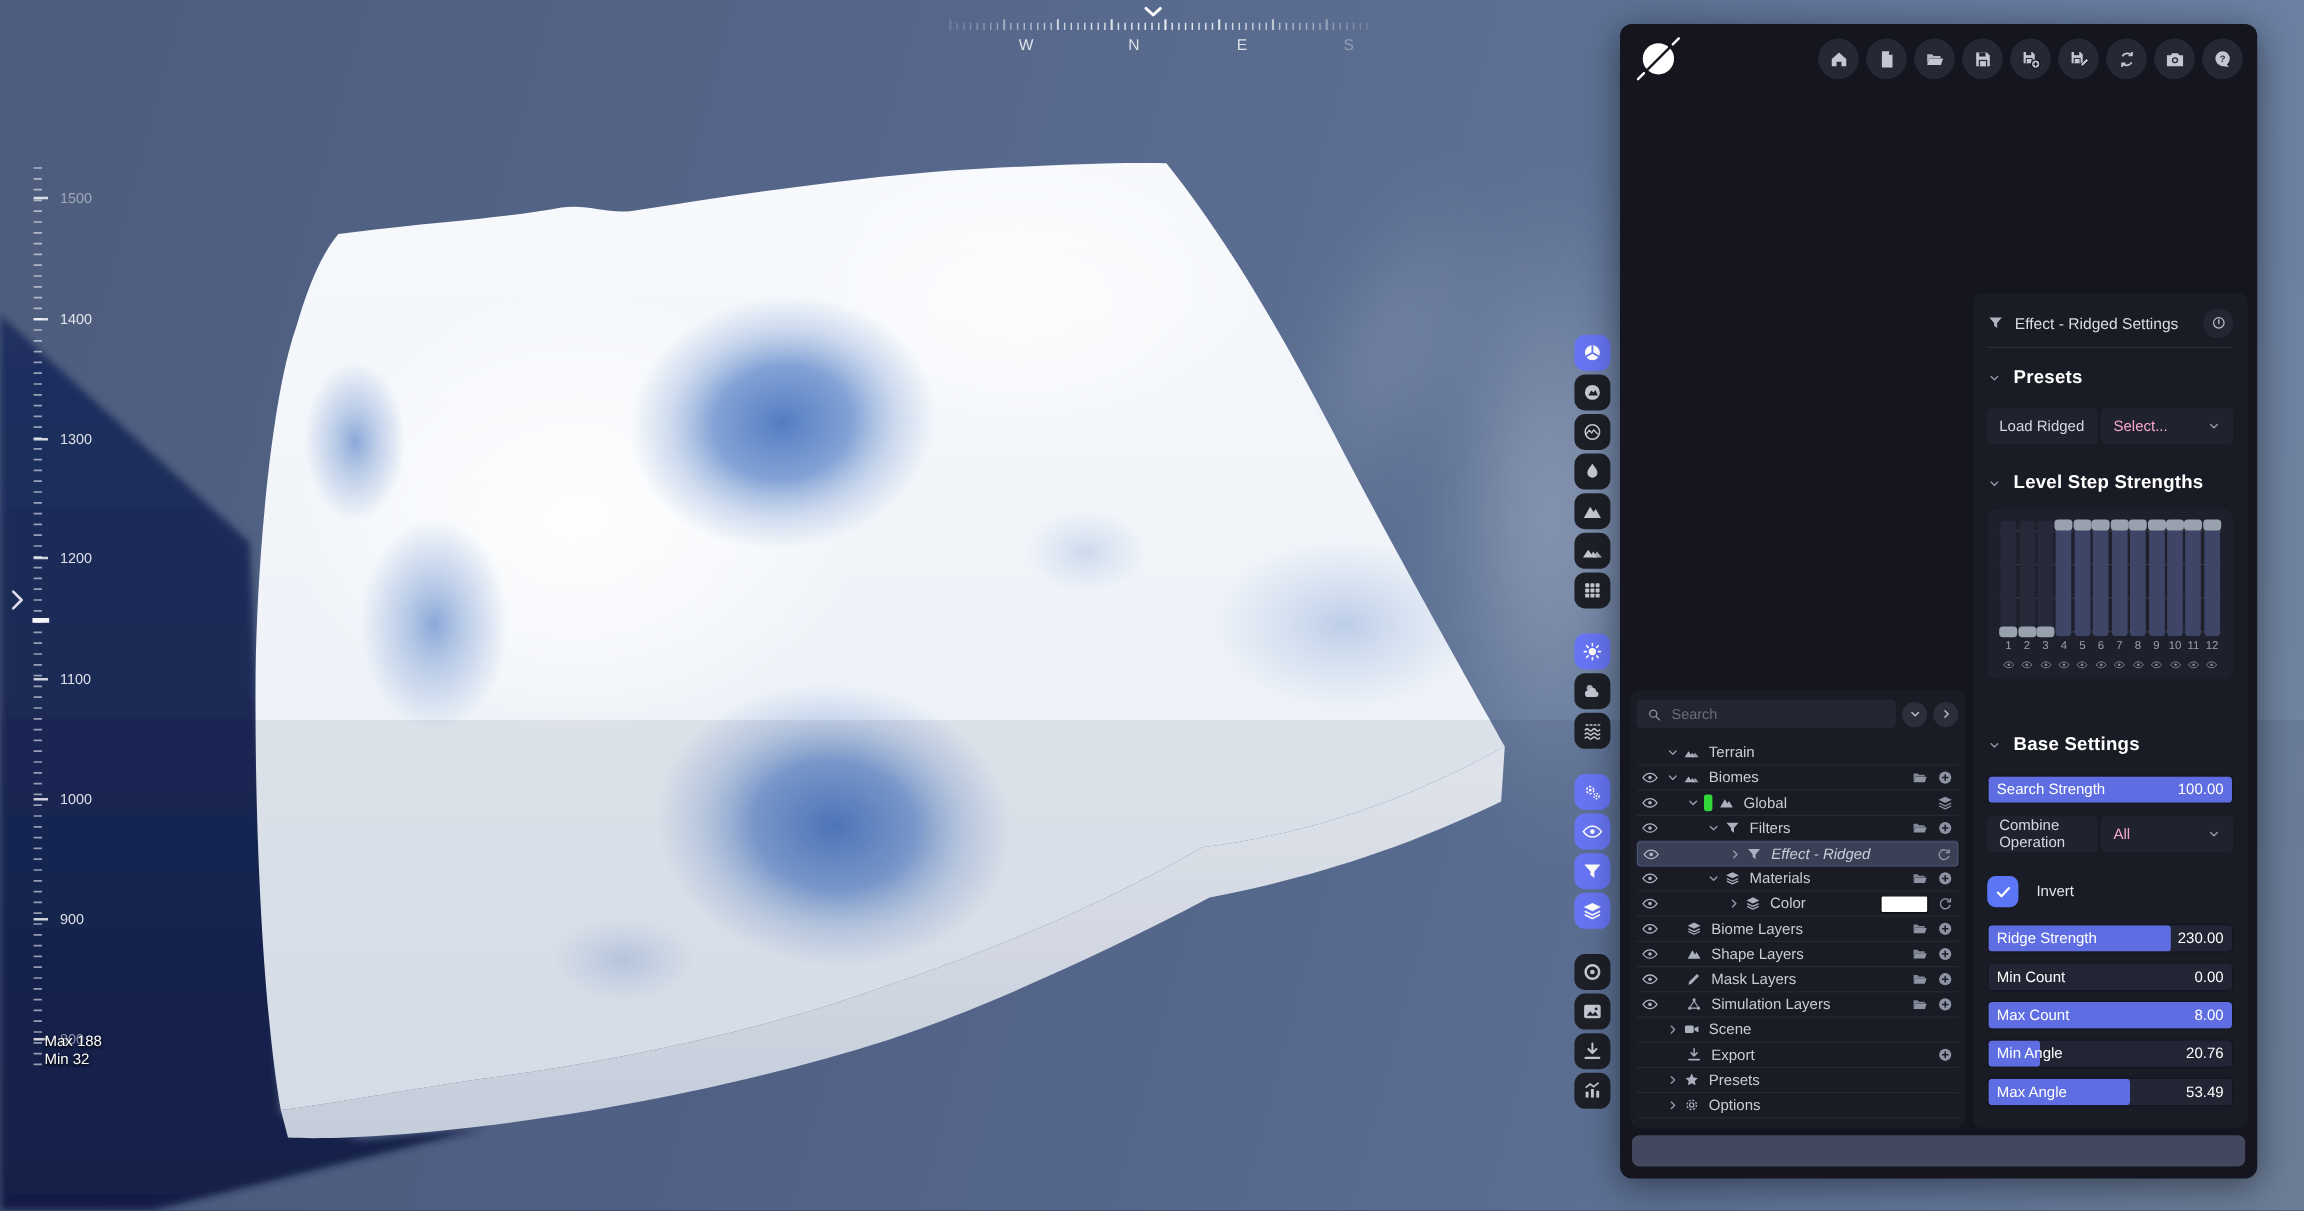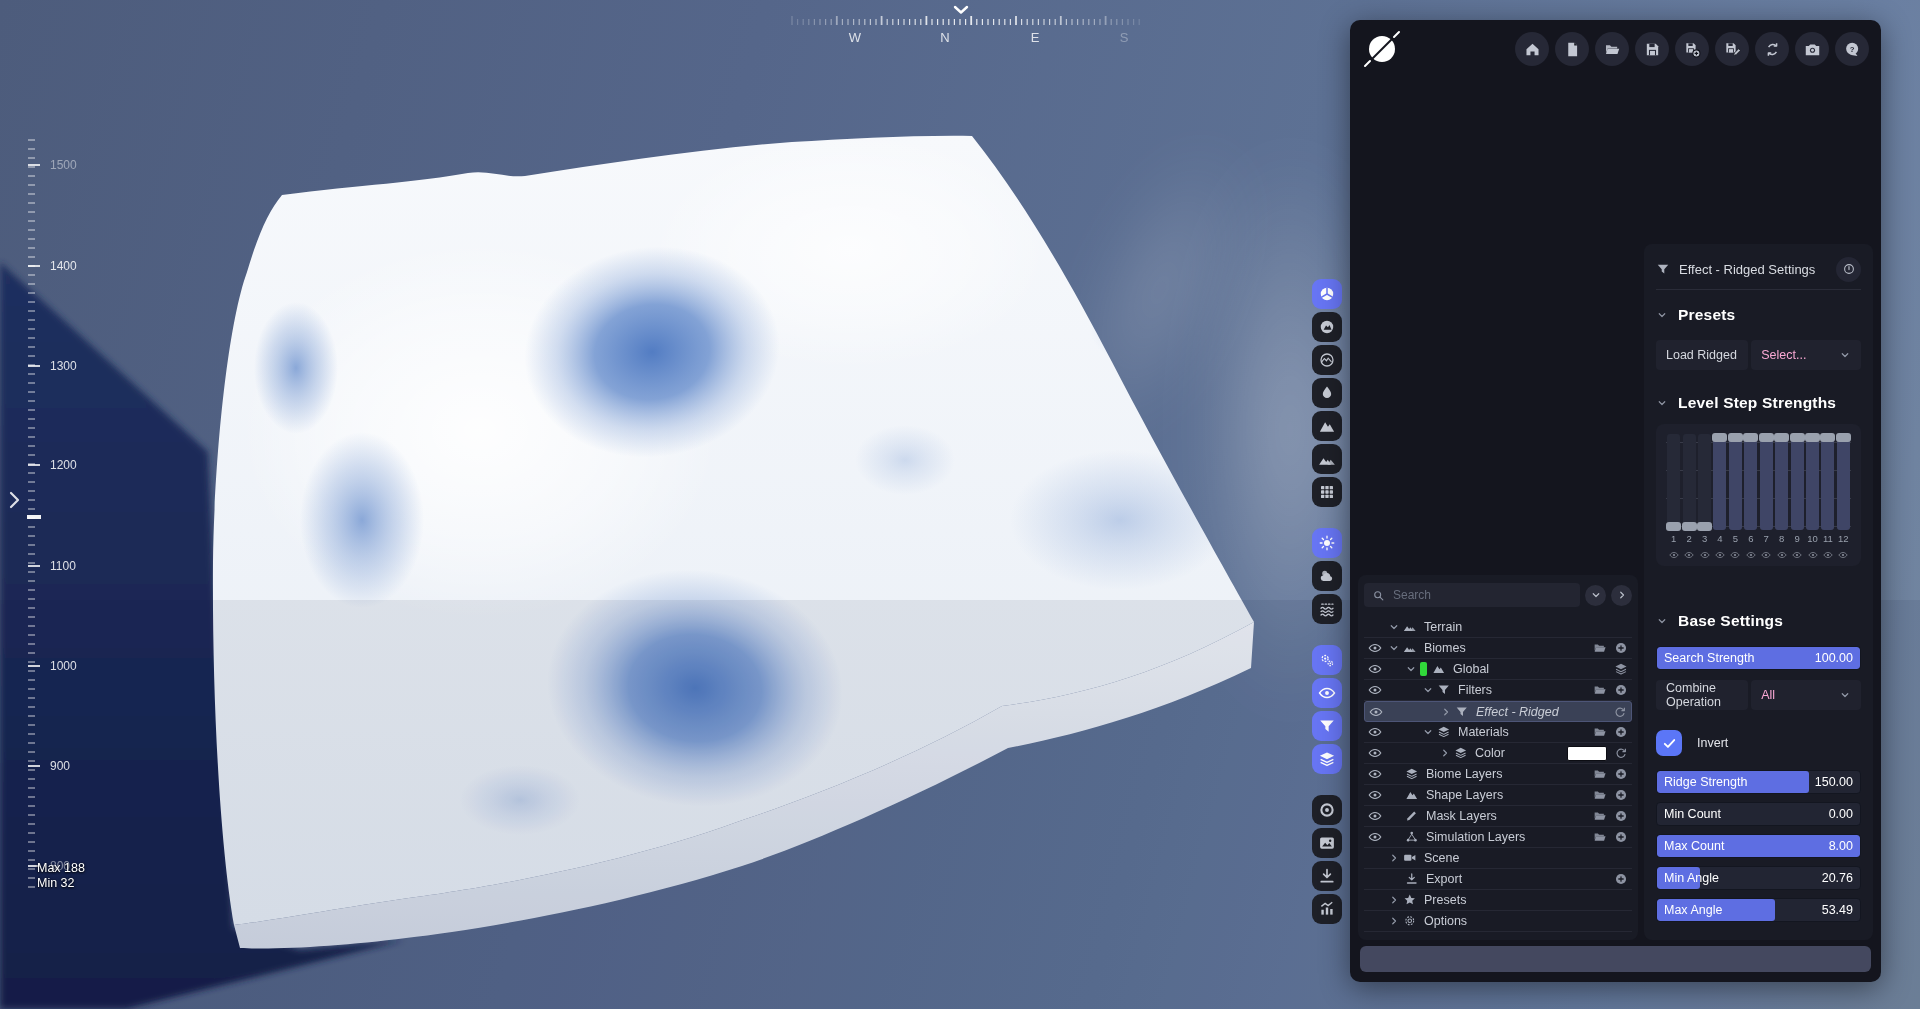--- a/index.html
+++ b/index.html
@@ -1281,21 +1281,21 @@
                 <use href="#i-check"></use>
               </svg>
           </div>
           <span class="invert-label">Invert</span>
         </div>
 
         <div id="base-sliders">
             <div class="sliderbar">
               <div class="fill" style="width: 75%;"></div>
               <div class="lbl">Ridge Strength</div>
-              <div class="val">150.00</div>
+              <div class="val">230.00</div>
             </div>
             <div class="sliderbar">
               <div class="fill" style="width: 0%;"></div>
               <div class="lbl">Min Count</div>
               <div class="val">0.00</div>
             </div>
             <div class="sliderbar">
               <div class="fill" style="width: 100%;"></div>
               <div class="lbl">Max Count</div>
               <div class="val">8.00</div>

